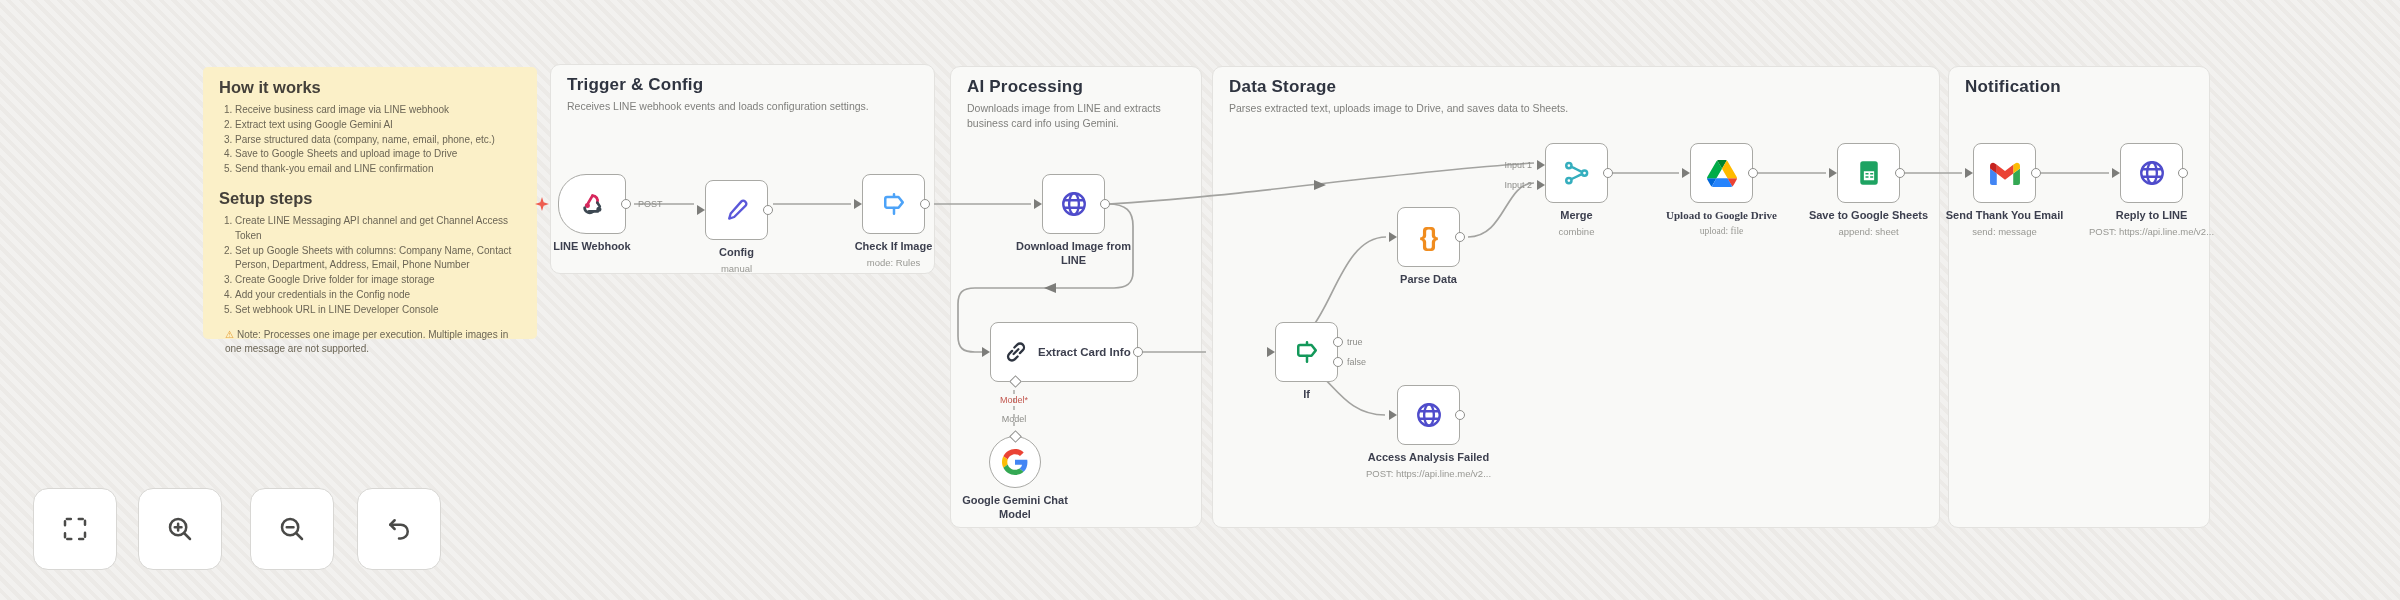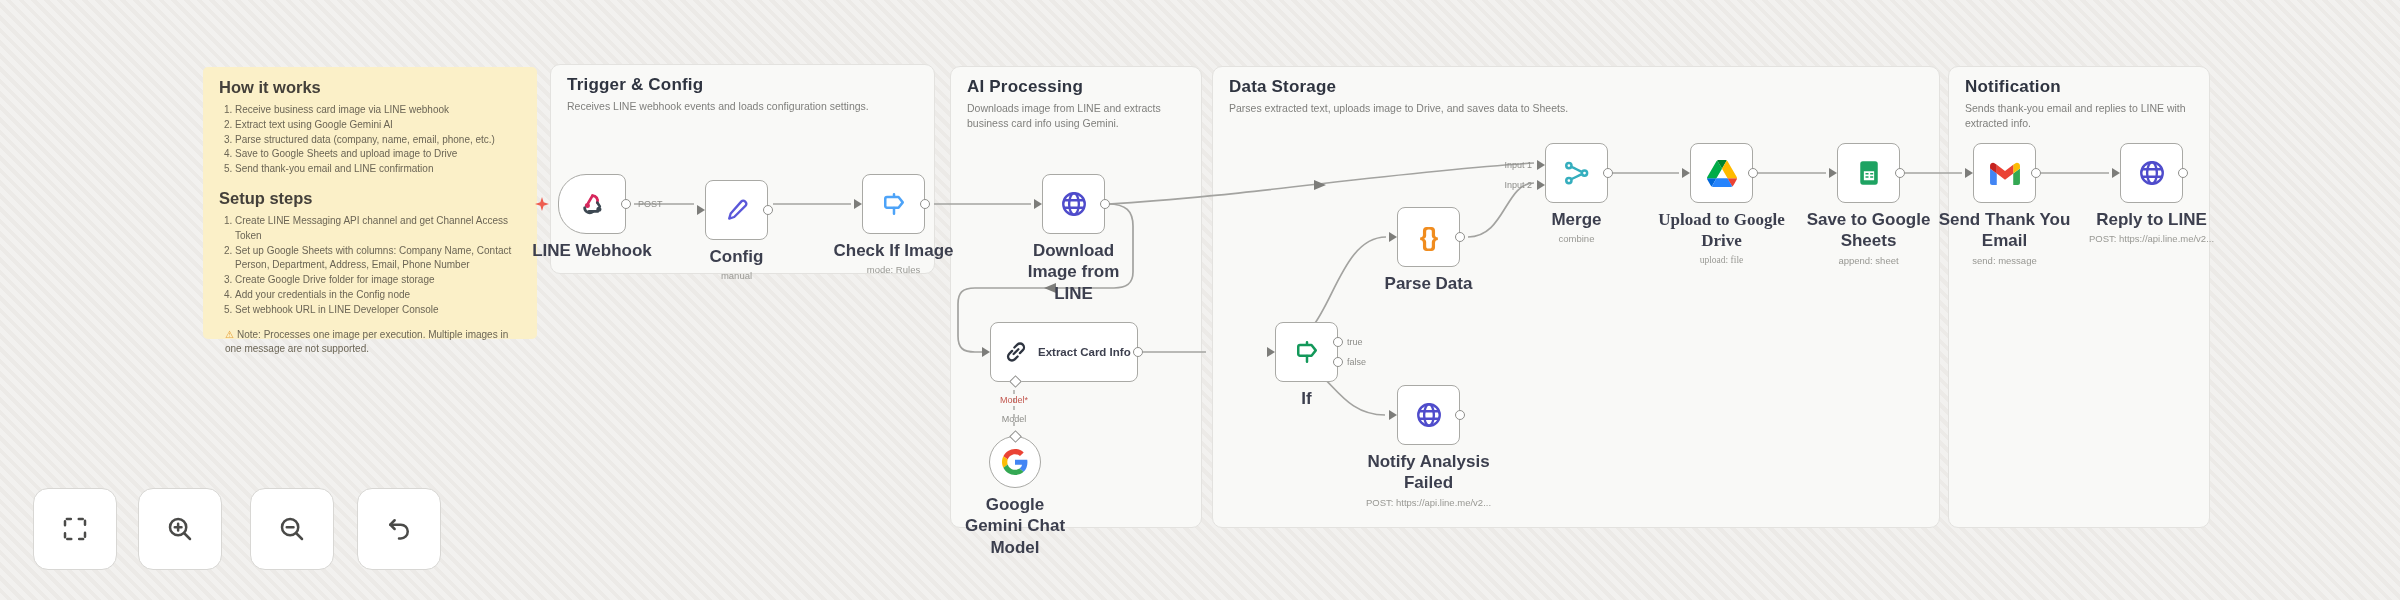--- a/index.html
+++ b/index.html
@@ -22,21 +22,21 @@
   
   .node{position:absolute;}
   .nbox{position:relative;background:#fff;border:1.6px solid #a9a9a5;border-radius:8px;box-sizing:border-box;
         display:flex;align-items:center;justify-content:center;}
   .n-sq .nbox{width:63px;height:60px;}
   .n-trigger .nbox{width:68px;height:60px;border-radius:28px 8px 8px 28px;}
   .n-wide .nbox{width:148px;height:60px;justify-content:flex-start;padding-left:12px;}
   .n-circle .nbox{width:52px;height:52px;border-radius:50%;}
   .nbox svg{display:block;}
   .caption{position:absolute;top:calc(100% + 6px);left:50%;transform:translateX(-50%);text-align:center;}
-  .nlabel{font-size:17px;font-weight:600;color:#3c3f4e;line-height:1.25;}
+  .nlabel{font-size:11px;font-weight:600;color:#3c3f4e;line-height:1.25;}
   .nsub{font-size:9.5px;color:#989893;margin-top:3px;white-space:nowrap;}
   .inner-label{font-size:11.5px;font-weight:600;color:#3c3f4e;margin-left:9px;white-space:nowrap;}
   .braces{font-size:25px;font-weight:700;color:#f08c1e;letter-spacing:-1px;line-height:1;}
   
   .p-in{position:absolute;left:-9px;top:50%;margin-top:-5px;width:0;height:0;
         border-top:5px solid transparent;border-bottom:5px solid transparent;border-left:8px solid #7d7d7a;}
   .p-out{position:absolute;right:-6px;top:50%;margin-top:-5px;width:10px;height:10px;border-radius:50%;
          background:#fff;border:1.6px solid #8f8f8c;box-sizing:border-box;}
   .p-out.o1{top:14px;margin-top:0;}
   .p-out.o2{top:34px;margin-top:0;}
@@ -67,21 +67,20 @@
 <div class="panel" style="left:950px;top:66px;width:252px;height:462px;">
   <div class="panel-title">AI Processing</div>
   <div class="panel-sub" style="max-width:218px;">Downloads image from LINE and extracts business card info using Gemini.</div>
 </div>
 <div class="panel" style="left:1212px;top:66px;width:728px;height:462px;">
   <div class="panel-title">Data Storage</div>
   <div class="panel-sub" style="max-width:650px;">Parses extracted text, uploads image to Drive, and saves data to Sheets.</div>
 </div>
 <div class="panel" style="left:1948px;top:66px;width:262px;height:462px;">
   <div class="panel-title">Notification</div>
-  <div class="panel-sub" style="max-width:225px;">Sends thank-you email and replies to LINE with extracted info.</div>
 </div>
 
 <div class="sticky">
   <h2>How it works</h2>
   <ol>
     <li>Receive business card image via LINE webhook</li>
     <li>Extract text using Google Gemini AI</li>
     <li>Parse structured data (company, name, email, phone, etc.)</li>
     <li>Save to Google Sheets and upload image to Drive</li>
     <li>Send thank-you email and LINE confirmation</li>
@@ -259,21 +258,21 @@
     <svg viewBox="0 0 24 24" width="30" height="30">
       <g fill="none" stroke="#4f4ccb" stroke-width="1.9">
         <circle cx="12" cy="12" r="8.6"></circle>
           <ellipse cx="12" cy="12" rx="3.9" ry="8.6"></ellipse>
         <path d="M3.8 9h16.4M3.8 15h16.4"></path>
       </g>
     </svg>
     <span class="p-out"></span>
   </div>
   <div class="caption" style="width:150px;">
-    <div class="nlabel">Notify Analysis Failed</div>
+    <div class="nlabel">Access Analysis Failed</div>
     <div class="nsub">POST: https://api.line.me/v2...</div>
   </div>
 </div>
 
 <div class="node n-sq" style="left:1545px;top:143px;">
   <div class="nbox">
     <span class="p-in i1"></span>
     <span class="p-in i2"></span>
     <span class="edge-tag" style="left:-62px;top:16px;width:48px;text-align:right;">Input 1</span>
     <span class="edge-tag" style="left:-62px;top:36px;width:48px;text-align:right;">Input 2</span>

